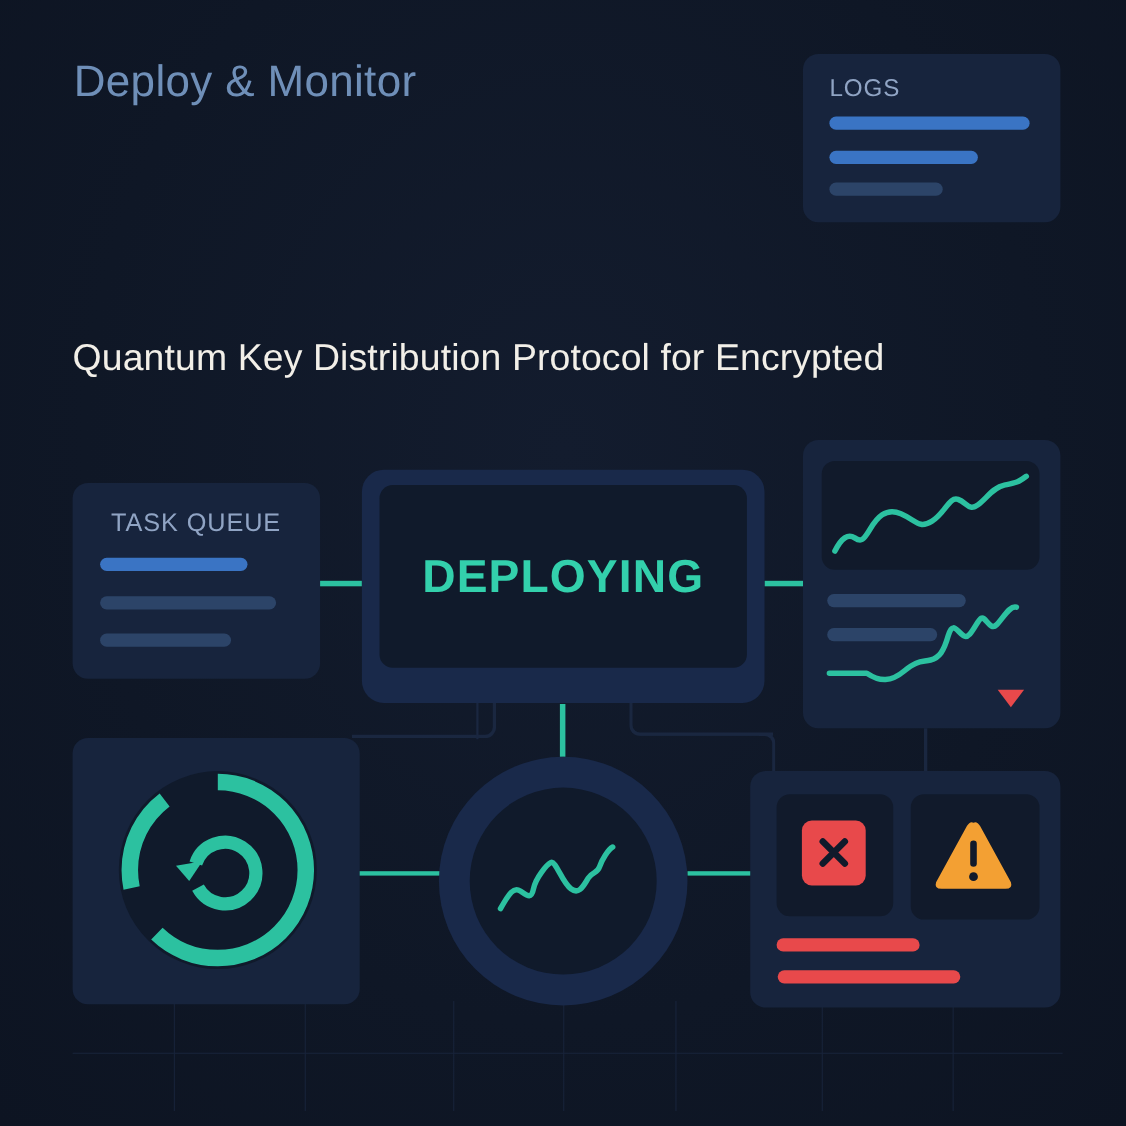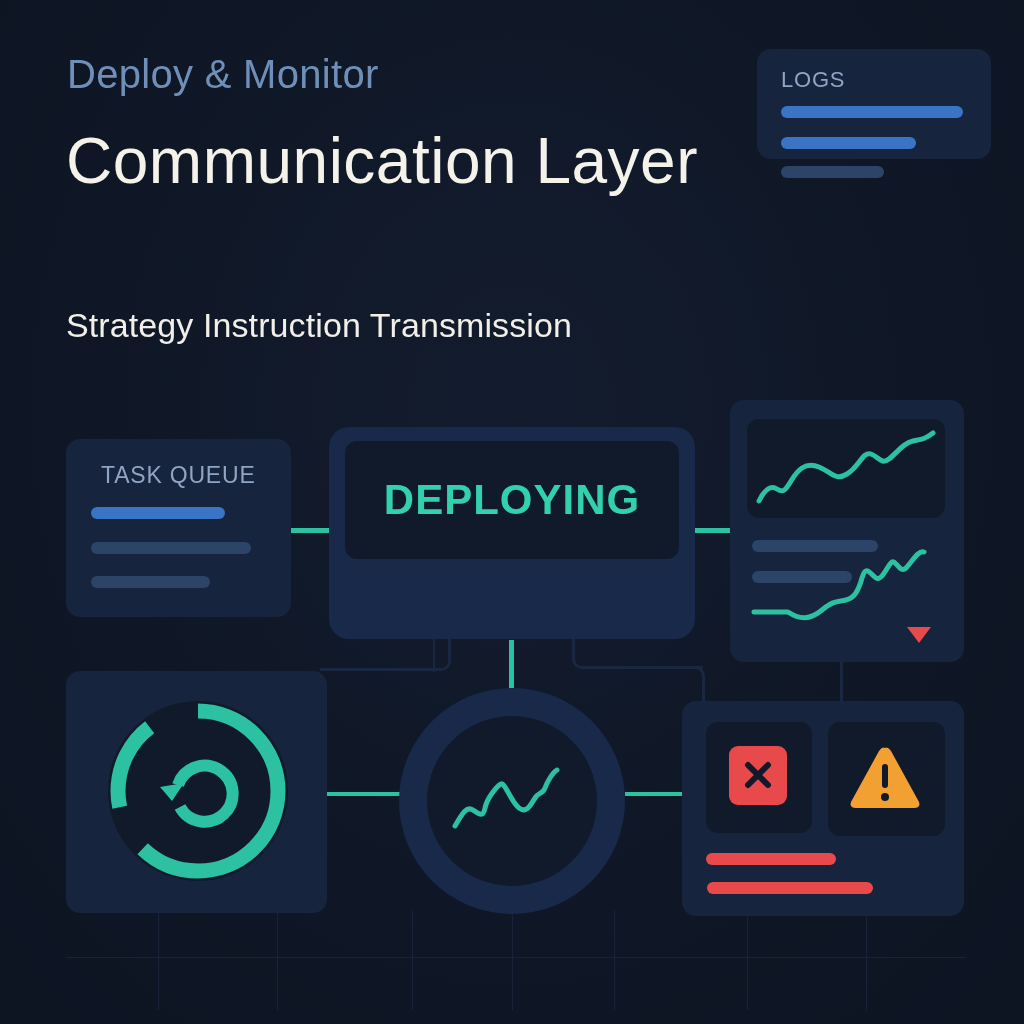--- a/index.html
+++ b/index.html
@@ -22,46 +22,45 @@
   .bar { position:absolute; height:12px; border-radius:6px; }
   .bar-blue { background:#3a74c4; }
   .bar-dim { background:#2c4468; }
   .bar-red { background:#e8494b; height:12px; }
   .card-label { position:absolute; font-size:23px; color:#90a4c4; letter-spacing:0.8px; font-weight:500; }
 
   .teal-line { position:absolute; background:#2cc1a0; }
   .dim-line { position:absolute; border:3px solid #1a2740; }
 
   .deploy-outer { left:329px; top:427px; width:366px; height:212px; background:#19294a; border-radius:20px; }
-  .deploy-inner { left:345px; top:441px; width:334px; height:118px; background:#101a2b; border-radius:12px; display:flex; align-items:center; justify-content:center; }
+  .deploy-inner { left:345px; top:441px; width:334px; height:166px; background:#101a2b; border-radius:12px; display:flex; align-items:center; justify-content:center; }
   .deploy-text { font-size:42px; font-weight:700; color:#33d0ac; letter-spacing:1px; }
 </style>
 </head>
 <body>
 
 <div>
   <div class="grid-line-h" style="left:66px;top:957px;width:900px;"></div>
   <div class="grid-line-v" style="left:158px;top:910px;height:100px;"></div>
   <div class="grid-line-v" style="left:277px;top:910px;height:100px;"></div>
   <div class="grid-line-v" style="left:412px;top:910px;height:100px;"></div>
   <div class="grid-line-v" style="left:512px;top:910px;height:100px;"></div>
   <div class="grid-line-v" style="left:614px;top:910px;height:100px;"></div>
   <div class="grid-line-v" style="left:747px;top:910px;height:100px;"></div>
   <div class="grid-line-v" style="left:866px;top:910px;height:100px;"></div>
 </div>
 
 <div class="abs eyebrow">Deploy &amp; Monitor</div>
 <div class="abs title">
-  <div>Communication Layer</div>
 </div>
 <div class="abs subtitle">
-  <div>Strategy Instruction Transmission</div>
+  <div>Quantum Key Distribution Protocol for Encrypted</div>
 </div>
 
-<div class="card" style="left:757px;top:49px;width:234px;height:110px;">
+<div class="card" style="left:730px;top:49px;width:234px;height:153px;">
   <div class="card-label" style="left:24px;top:18px;font-size:22px;">LOGS</div>
   <div class="bar bar-blue" style="left:24px;top:57px;width:182px;"></div>
   <div class="bar bar-blue" style="left:24px;top:88px;width:135px;"></div>
   <div class="bar bar-dim" style="left:24px;top:117px;width:103px;"></div>
 </div>
 
 <div class="dim-line" style="left:320px;top:638px;width:128px;height:30px;border-top:none;border-left:none;border-radius:0 0 10px 0;"></div>
 <div class="dim-line" style="left:572px;top:638px;width:128px;height:28px;border-top:none;border-right:none;border-radius:0 0 0 10px;"></div>
 <div class="dim-line" style="left:690px;top:666px;width:12px;height:40px;border-left:none;border-bottom:none;border-radius:0 10px 0 0;"></div>
 <div class="grid-line-v" style="left:433px;top:617px;width:2px;height:55px;background:#1a2740;"></div>

